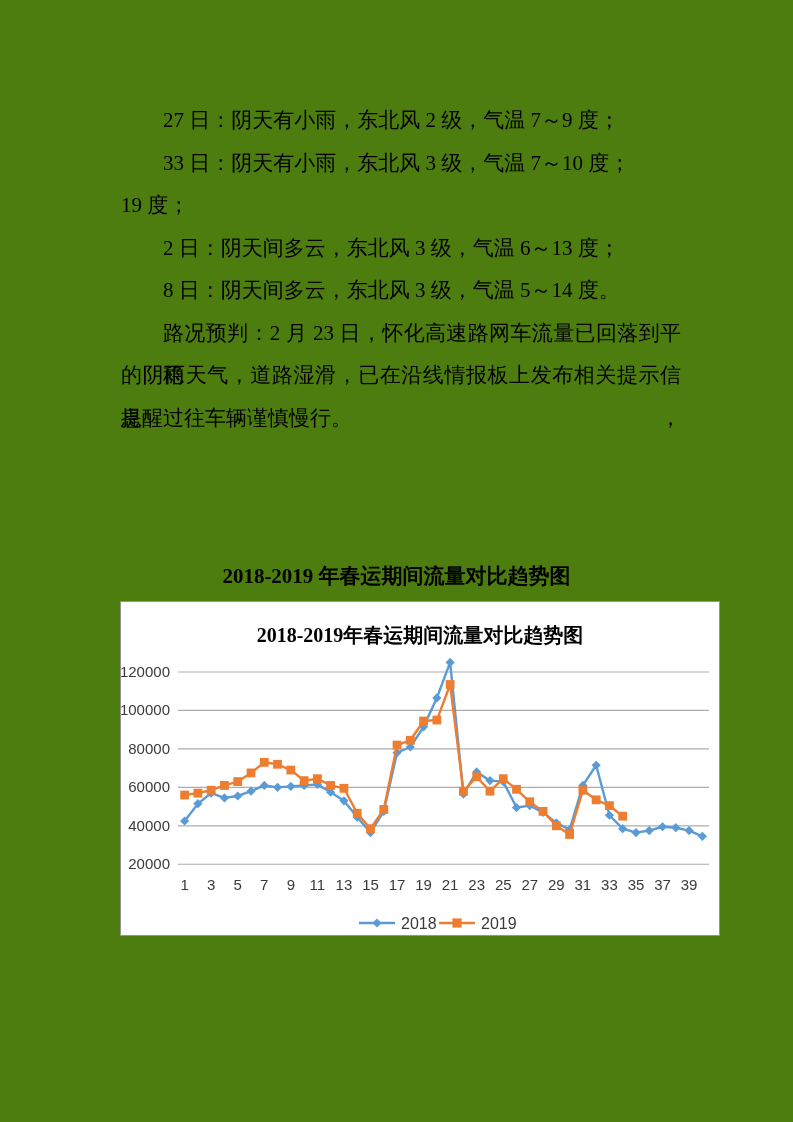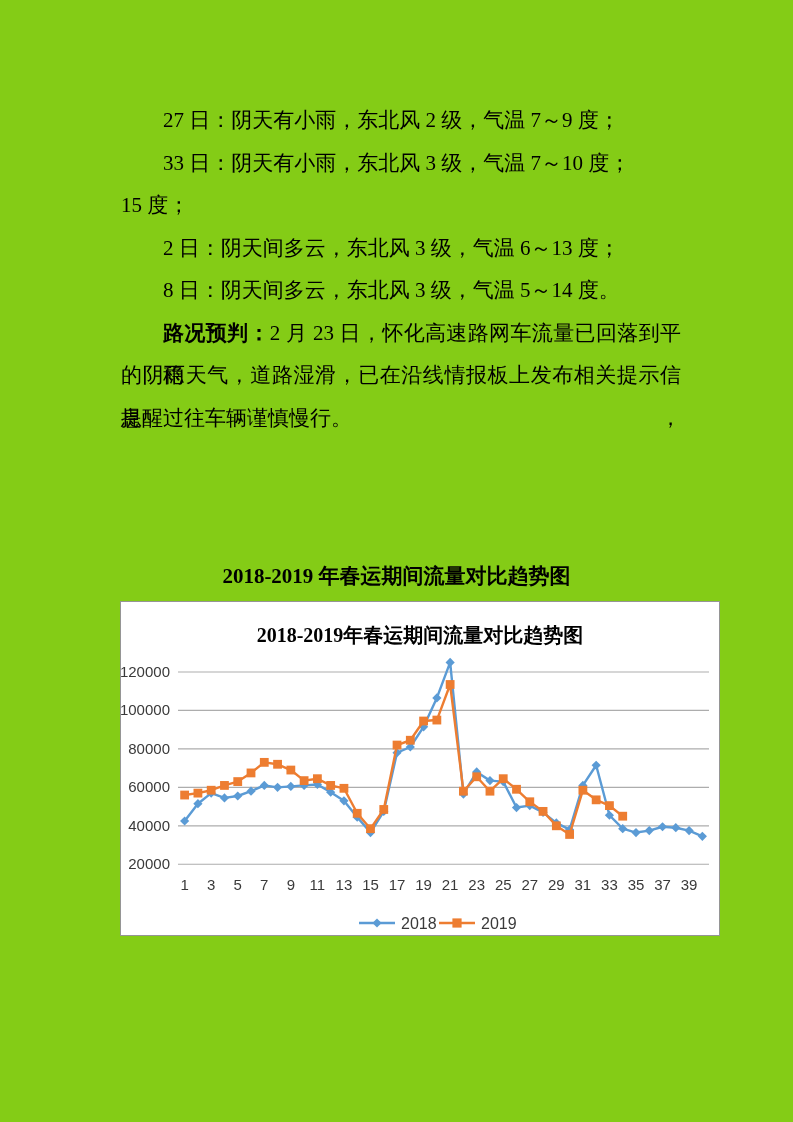--- a/index.html
+++ b/index.html
@@ -1,40 +1,40 @@
 <!DOCTYPE html>
 <html><head>
 <meta charset="utf-8">
 <style>
   html,body{margin:0;padding:0;background:#fff;}
-  .page{position:relative;width:793px;height:1122px;background:#84cc16;overflow:hidden;
+  .page{position:relative;width:793px;height:1122px;background:#4d7c0f;overflow:hidden;
         font-family:"Liberation Serif","DejaVu Serif",serif;color:#000;}
   .body-text{position:absolute;left:121px;top:99px;width:560px;font-size:21px;line-height:42.5px;}
   .line{height:42.5px;white-space:nowrap;}
   .indent{padding-left:42px;}
   .justify{text-align:justify;text-align-last:justify;white-space:normal;}
-  .bold{font-weight:bold;margin-top:45px;}
+  .bold{font-weight:normal;margin-top:45px;}
   .figure-heading{position:absolute;left:0;top:562px;width:100%;text-align:center;
         font-weight:bold;font-size:21px;}
   .chart-frame{position:absolute;left:120px;top:601px;width:600px;height:335px;
         border:1.5px solid #959595;background:#fff;box-sizing:border-box;}
   .chart-title{position:absolute;left:0;top:12px;width:100%;text-align:center;
         font-weight:bold;font-size:20px;color:#000;margin-top:8px;}
   .chart-svg{position:absolute;left:0;top:0;}
   .chart-svg text{font-family:"Liberation Sans","DejaVu Sans",sans-serif;fill:#3a3a3a;}
 </style>
 </head>
 <body>
 
 <div class="page">
 
   <div class="body-text">
     <div class="line indent">27 日：阴天有小雨，东北风 2 级，气温 7～9 度；</div>
     <div class="line indent">33 日：阴天有小雨，东北风 3 级，气温 7～10 度；</div>
-    <div class="line">15 度；</div>
+    <div class="line">19 度；</div>
     <div class="line indent">2 日：阴天间多云，东北风 3 级，气温 6～13 度；</div>
     <div class="line indent">8 日：阴天间多云，东北风 3 级，气温 5～14 度。</div>
     <div class="line indent justify"><span class="bold">路况预判：</span><span>2 月 23 日，怀化高速路网车流量已回落到平稳</span></div>
     <div class="line justify">的阴雨天气，道路湿滑，已在沿线情报板上发布相关提示信息，</div>
     <div class="line">提醒过往车辆谨慎慢行。</div>
   </div>
 
   <div class="figure-heading">2018-2019 年春运期间流量对比趋势图</div>
 
   <div class="chart-frame">

